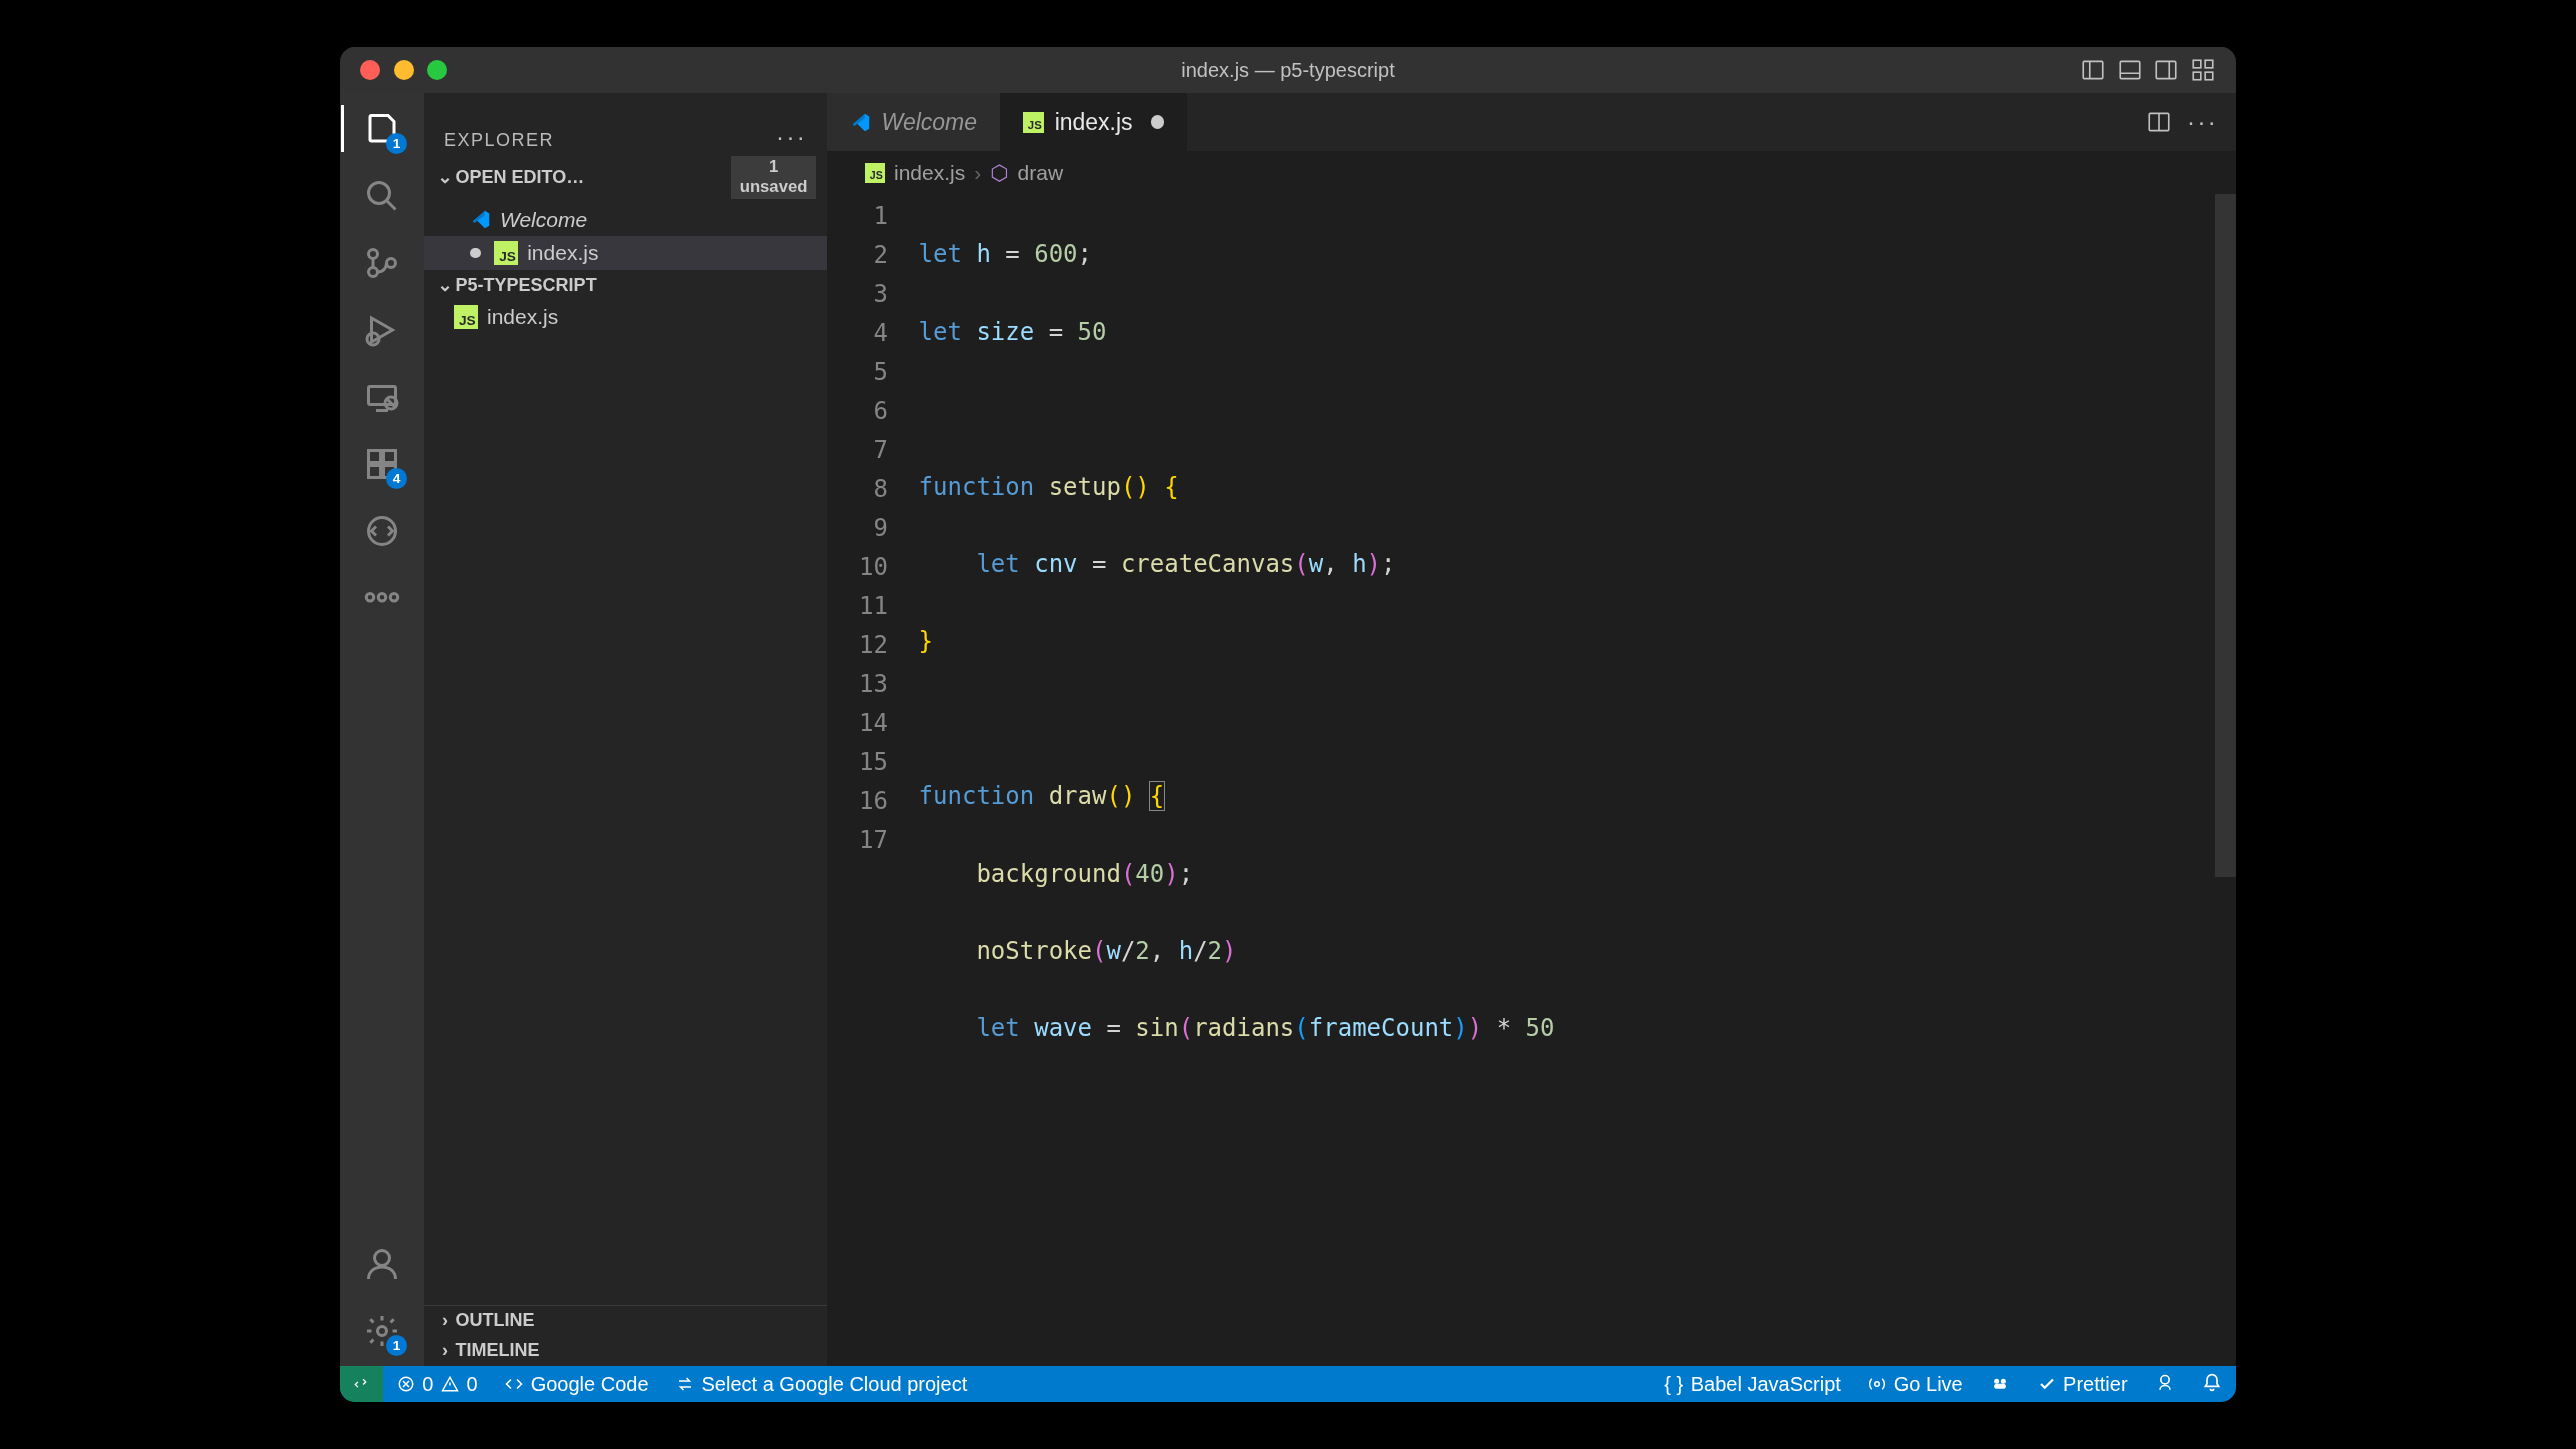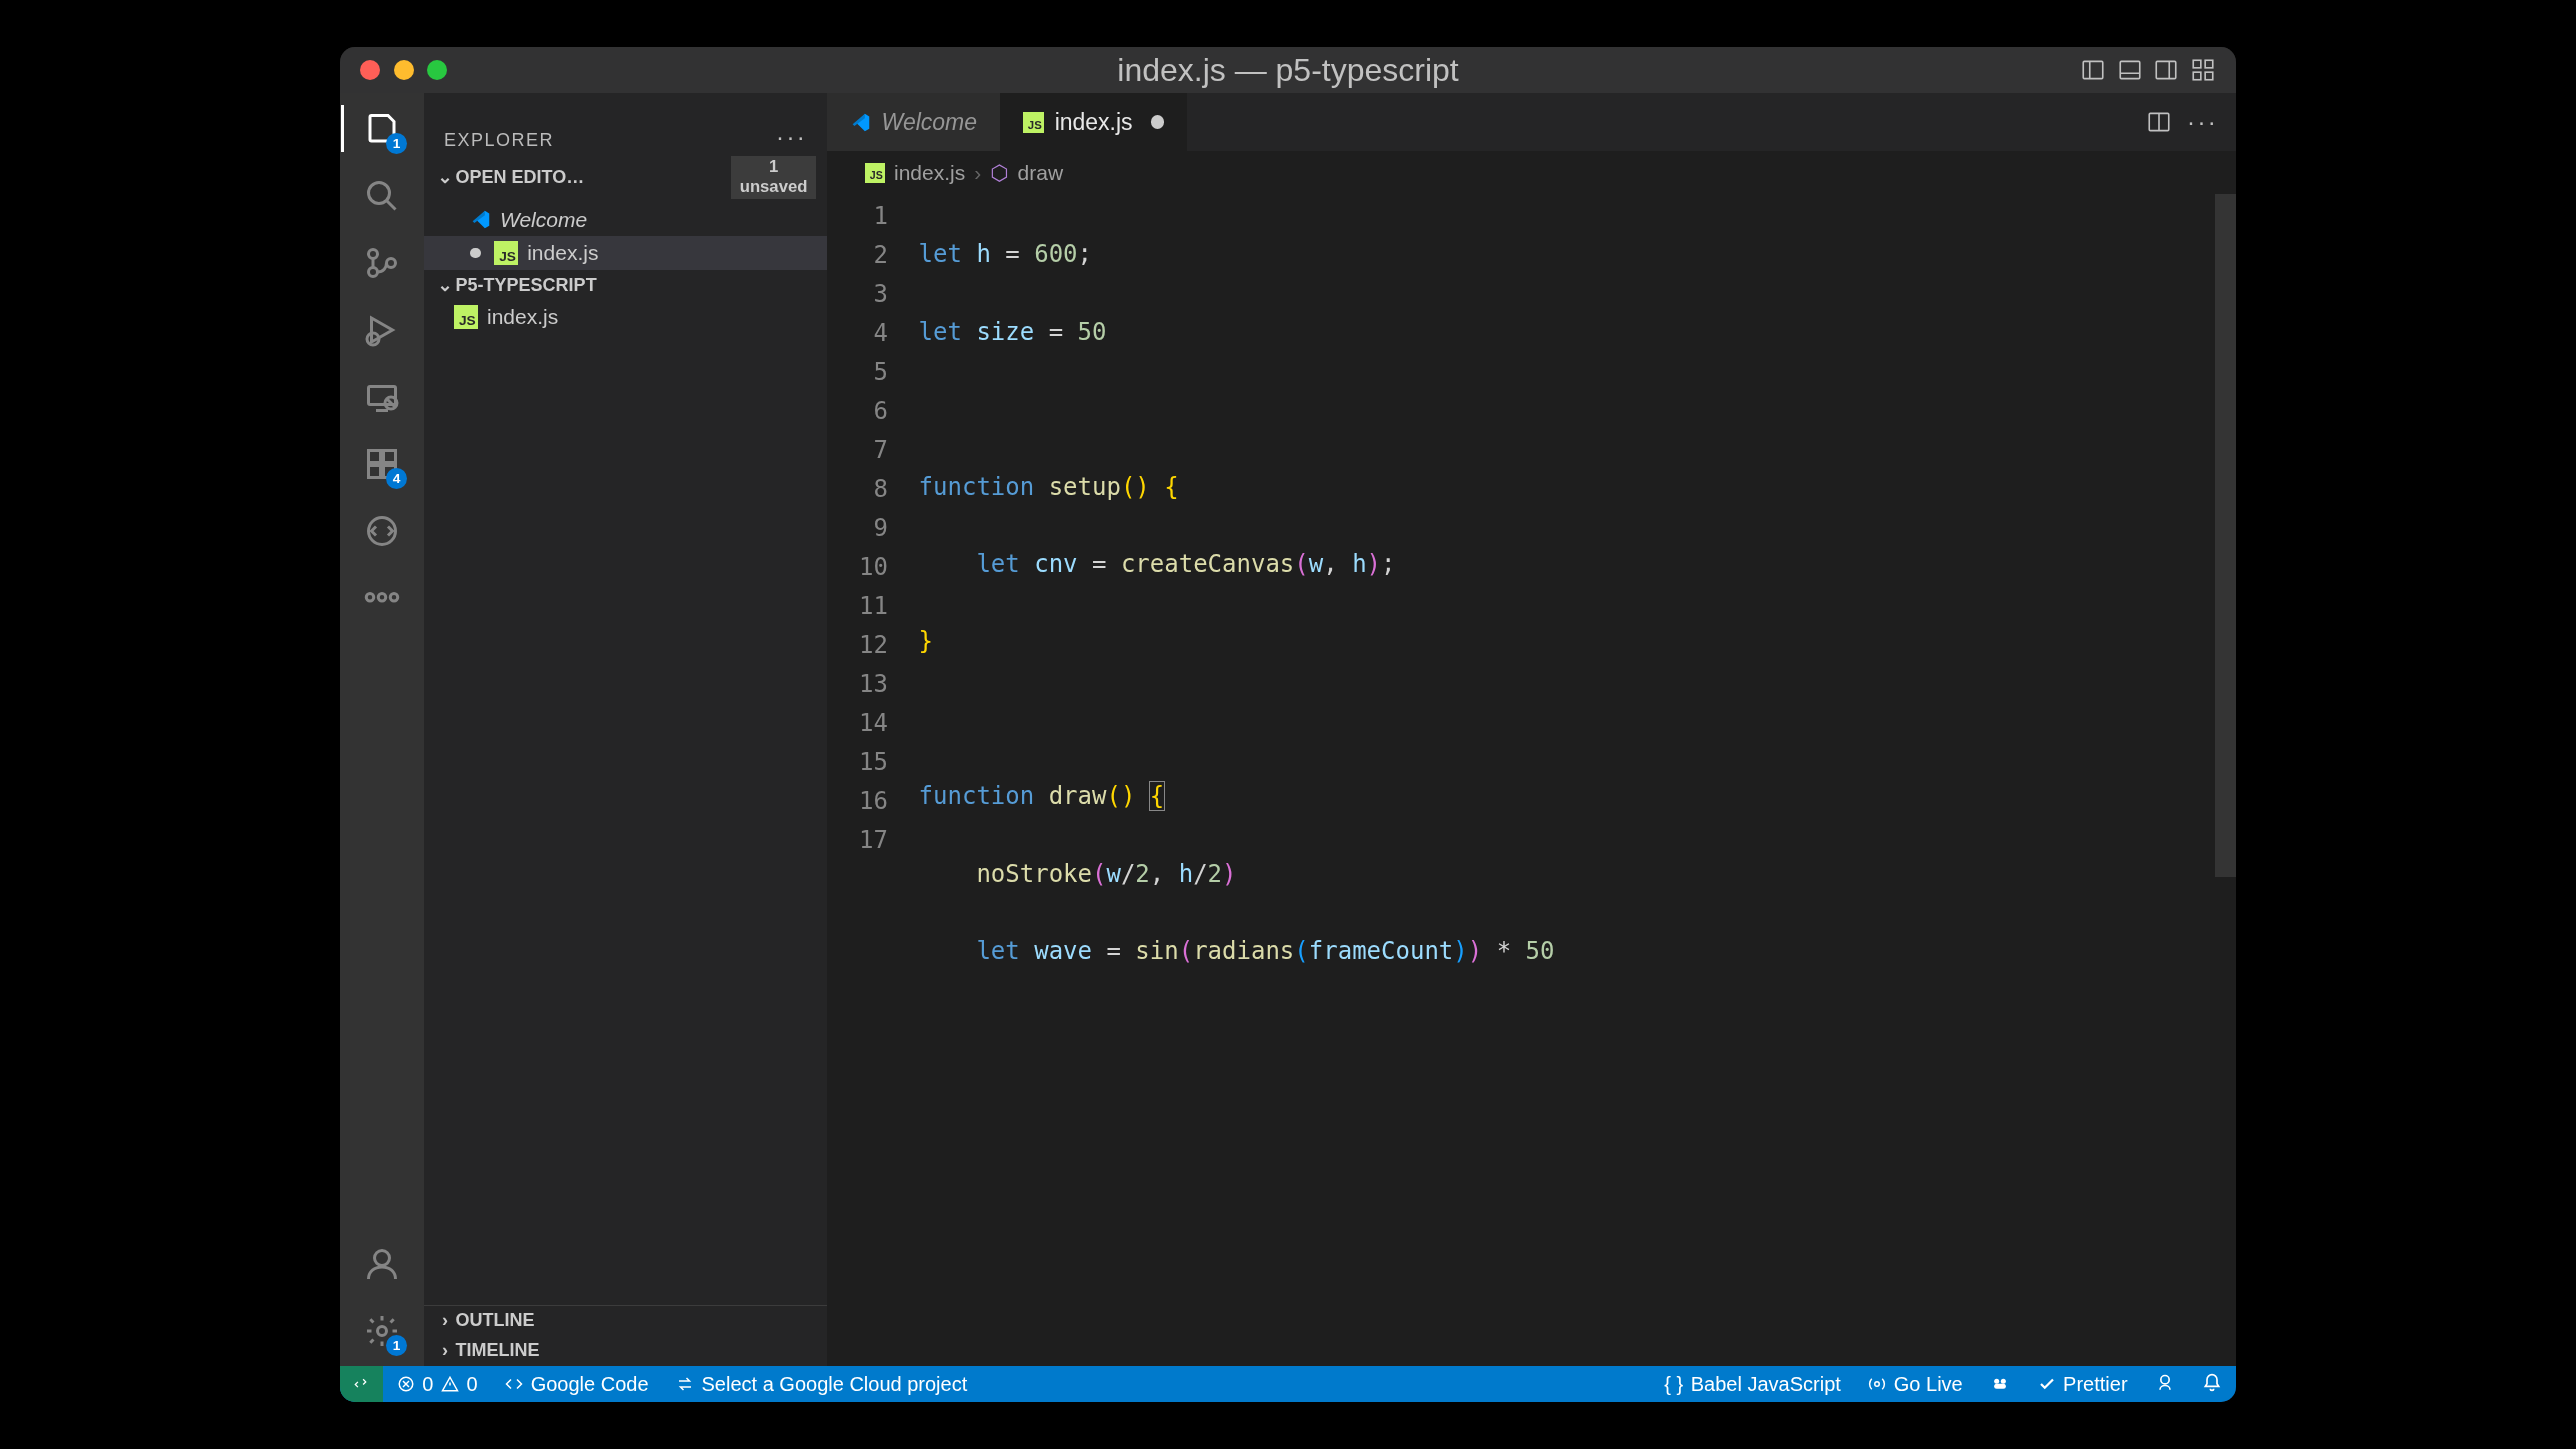--- a/index.html
+++ b/index.html
@@ -2,21 +2,21 @@
 <html style="font-size:12px"><head>
 <meta charset="utf-8">
 <style>
 * { margin:0; padding:0; box-sizing:border-box; }
 body { background:#000; font-family:-apple-system,BlinkMacSystemFont,"Segoe UI",sans-serif; width:2576px; height:1449px; position:relative; }
 .window { position:absolute; left:340px; top:47px; width:1896px; height:1355px; background:#1e1e1e; border-radius:15px; overflow:hidden; display:flex; flex-direction:column; }
 .titlebar { height:46px; background:#323233; display:flex; align-items:center; position:relative; }
 .traffic { display:flex; gap:13.7px; margin-left:20px; }
 .traffic span { width:20px; height:20px; border-radius:50%; }
 .tl-close{background:#ff5f57}.tl-min{background:#febc2e}.tl-max{background:#28c840}
-.title { position:absolute; left:50%; transform:translateX(-50%); color:#c1c1c1; font-size:32px; }
+.title { position:absolute; left:50%; transform:translateX(-50%); color:#c1c1c1; font-size:20px; }
 .title-actions { margin-left:auto; margin-right:20px; display:flex; gap:10.6px; }
 .title-actions svg { stroke:#c1c1c1; }
 .main { flex:1; display:flex; min-height:0; }
 .activity { width:84px; background:#333333; display:flex; flex-direction:column; align-items:center; padding-top:15px; gap:26px; }
 .activity .item { width:41px; height:41px; position:relative; cursor:pointer; display:flex; align-items:center; justify-content:center; }
 .activity .item.active::before { content:''; position:absolute; left:-21px; top:-3px; width:3px; height:47px; background:#fff; }
 .activity svg { stroke:#858585; fill:none; stroke-width:2; }
 .activity .item.active svg { stroke:#fff; }
 .badge { position:absolute; bottom:-4.6px; right:-4.6px; background:#0078d4; color:#fff; border-radius:50%; width:21px; height:21px; font-size:13.7px; display:flex; align-items:center; justify-content:center; font-weight:600; }
 .activity .spacer { flex:1; }
@@ -260,20 +260,21 @@
         </div>
         <div class="lines">
 <div class="ln"><span class="kw">let</span> <span class="var">h</span> = <span class="num">600</span>;</div>
 <div class="ln"><span class="kw">let</span> <span class="var">size</span> = <span class="num">50</span></div>
 <div class="ln"> </div>
 <div class="ln"><span class="kw">function</span> <span class="fn">setup</span><span class="par">()</span> <span class="par">{</span></div>
 <div class="ln">    <span class="kw">let</span> <span class="var">cnv</span> = <span class="fn">createCanvas</span><span class="par2">(</span><span class="var">w</span>, <span class="var">h</span><span class="par2">)</span>;</div>
 <div class="ln"><span class="par">}</span></div>
 <div class="ln"> </div>
 <div class="ln"><span class="kw">function</span> <span class="fn">draw</span><span class="par">()</span> <span class="par" style="outline:0.8px solid #888">{</span></div>
+<div class="ln">    <span class="fn">background</span><span class="par2">(</span><span class="num">40</span><span class="par2">)</span>;</div>
 <div class="ln">    <span class="fn">noStroke</span><span class="par2">(</span><span class="var">w</span>/<span class="num">2</span>, <span class="var">h</span>/<span class="num">2</span><span class="par2">)</span></div>
 <div class="ln">    <span class="kw">let</span> <span class="var">wave</span> = <span class="fn">sin</span><span class="par2">(</span><span class="fn">radians</span><span class="par3">(</span><span class="var">frameCount</span><span class="par3">)</span><span class="par2">)</span> * <span class="num">50</span></div>
 
 
           <div class="scrollbar"></div>
         </div>
       </div>
     </div>
   </div>
 

